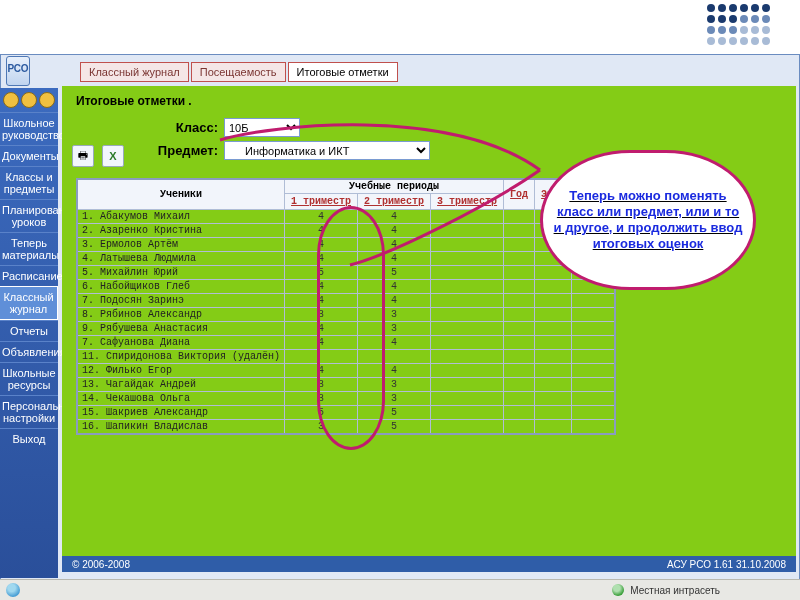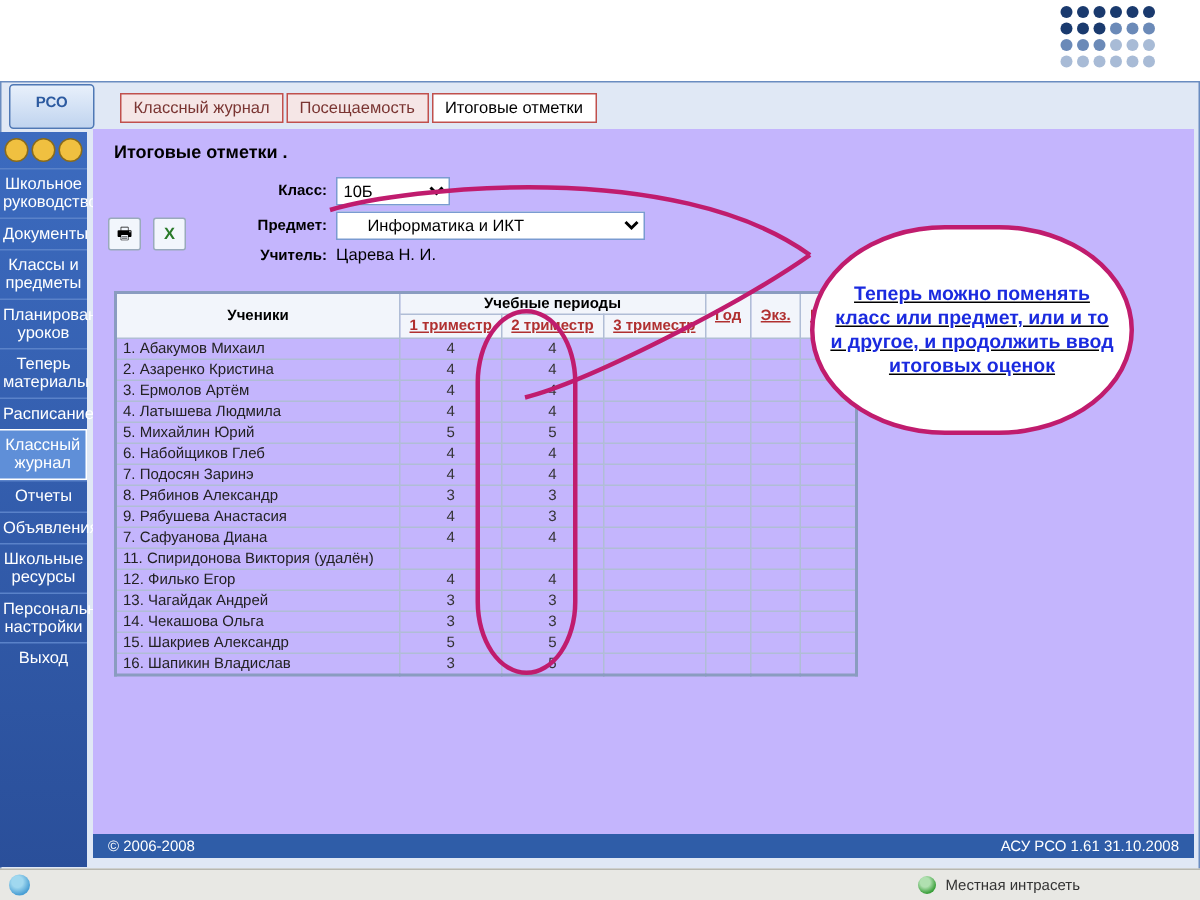--- a/index.html
+++ b/index.html
@@ -2,40 +2,40 @@
 <html><head>
 <meta charset="utf-8">
 <style>
 body { margin: 0; padding: 0; font-family: Tahoma, Arial, sans-serif; font-size: 11px; background: #fff; width: 800px; height: 600px; overflow: hidden; position: relative; }
 .header-dots { position: absolute; right: 30px; top: 4px; display: grid; grid-template-columns: repeat(6, 8px); grid-template-rows: repeat(4, 8px); gap: 3px; }
 .header-dots span { width: 8px; height: 8px; border-radius: 50%; }
 .header-dots .c1 { background: #1a3a6e; }
 .header-dots .c2 { background: #6b8ab8; }
 .header-dots .c3 { background: #a8bbd6; }
 .browser-frame { position: absolute; left: 0; top: 54px; width: 800px; height: 546px; background: #e0e8f5; border: 1px solid #6a8cc0; box-sizing: border-box; }
-.logo-box { position: absolute; left: 6px; top: 56px; width: 57px; height: 30px; background: linear-gradient(#e8f0fb,#c0d4ef); border: 1px solid #4f78b5; border-radius: 3px; font-size: 10px; text-align: center; color: #2c5aa0; font-weight: bold; padding-top: 6px; box-sizing: border-box; }
+.logo-box { position: absolute; left: 6px; top: 56px; width: 24px; height: 30px; background: linear-gradient(#e8f0fb,#c0d4ef); border: 1px solid #4f78b5; border-radius: 3px; font-size: 10px; text-align: center; color: #2c5aa0; font-weight: bold; padding-top: 6px; box-sizing: border-box; }
 .sidebar { position: absolute; left: 0; top: 88px; width: 58px; background: linear-gradient(#3c6bbf,#2a4f9a); height: 490px; }
 .sidebar-icons { display: flex; justify-content: space-around; padding: 4px 2px; }
 .sidebar-icons div { width: 14px; height: 14px; border-radius: 50%; background: #f0c040; border: 1px solid #8a6b1a; }
 .sidebar-item { color: #fff; font-size: 11px; text-align: center; padding: 4px 2px; border-top: 1px solid #5a82c9; cursor: pointer; }
 .sidebar-item.active { background: #5f8fd8; border: 1px solid #fff; border-left: none; }
 .top-tabs { position: absolute; left: 80px; top: 62px; display: flex; }
 .tab { border: 1px solid #c0504d; background: #f5e6e6; color: #7a3532; font-size: 11px; padding: 3px 8px; margin-right: 2px; cursor: pointer; }
 .tab.active { background: #fff; color: #000; }
-.content { position: absolute; left: 62px; top: 86px; right: 4px; bottom: 30px; background: #c4b5fd; padding: 8px 14px; box-sizing: border-box; }
+.content { position: absolute; left: 62px; top: 86px; right: 4px; bottom: 30px; background: #84cc16; padding: 8px 14px; box-sizing: border-box; }
 .page-title { font-weight: bold; font-size: 12px; margin-bottom: 10px; }
 .form-row { display: flex; align-items: center; margin: 4px 0; }
-.form-label { width: 62px; text-align: right; font-weight: bold; font-size: 10px; padding-right: 6px; }
+.form-label { width: 62px; text-align: right; font-weight: bold; font-size: 13px; padding-right: 6px; }
 select { border: 1px solid #7a9bd1; background: #fff; font-size: 11px; height: 19px; }
 .select-class { width: 76px; }
 .select-subject { width: 206px; padding-left: 16px; }
 .teacher-val { font-size: 11px; }
 .tool-icons { position: absolute; left: 72px; top: 145px; display: flex; gap: 8px; }
 .tool-btn { width: 20px; height: 20px; border: 1px solid #9ab; border-radius: 2px; background: #f2f6fc; display:flex; align-items:center; justify-content:center; cursor: pointer; font-size: 11px; }
-.grades-table { border-collapse: collapse; margin-top: 18px; border: 2px solid #8a9cc0; font-size: 10px; }
+.grades-table { border-collapse: collapse; margin-top: 18px; border: 2px solid #8a9cc0; font-size: 10px; font-family: Liberation Mono, monospace; }
 .grades-table th, .grades-table td { border: 1px solid #b0bdd6; padding: 1px 4px; text-align: center; color: #333; }
 .grades-table th { background: #f2f5fb; font-weight: bold; color: #000; }
 .grades-table .students-head { width: 180px; }
 .grades-table .period-link { color: #b03030; text-decoration: underline; font-size: 10px; cursor: pointer; white-space: nowrap; padding: 2px 6px; }
 .grades-table .student-name { text-align: left; color: #222; white-space: nowrap; }
 .footer-bar { position: absolute; left: 62px; right: 4px; bottom: 28px; height: 16px; background: #2f5da8; color: #fff; font-size: 10px; display: flex; justify-content: space-between; align-items: center; padding: 0 10px; margin-top: 16px; }
 .callout { position: absolute; left: 540px; top: 150px; width: 216px; height: 140px; border: 3px solid #c01c6e; border-radius: 90px/70px; background: #fff; display: flex; align-items: center; justify-content: center; padding: 10px; box-sizing: border-box; text-decoration: underline; }
 .callout-text { color: #1a2adf; font-weight: bold; font-size: 13px; text-align: center; line-height: 1.25; }
 .oval-highlight { position: absolute; left: 317px; top: 206px; width: 62px; height: 238px; border: 3px solid #c01c6e; border-radius: 50%/20%; background: transparent; pointer-events: none; }
 .status-bar { position: absolute; left: 0; bottom: 0; width: 800px; height: 20px; background: #e8e8e4; border-top: 1px solid #b8b8b0; display: flex; align-items: center; font-size: 10px; color: #333; }
@@ -110,24 +110,20 @@
 
   <div style="margin-left: 80px;">
     <div class="form-row">
       <div class="form-label">Класс:</div>
       <select class="select-class"><option>10Б</option></select>
     </div>
     <div class="form-row">
       <div class="form-label">Предмет:</div>
       <select class="select-subject"><option>Информатика и ИКТ</option></select>
     </div>
-    <div class="form-row">
-      <div class="form-label">Учитель:</div>
-      <div class="teacher-val">Царева Н. И.</div>
-    </div>
   </div>
 
   <table class="grades-table">
     <tbody>
         <tr>
       <th rowspan="2" class="students-head">Ученики</th>
       <th colspan="3">Учебные периоды</th>
       <th rowspan="2" class="period-link">Год</th>
       <th rowspan="2" class="period-link">Экз.</th>
       <th rowspan="2" class="period-link">Итог.</th>

